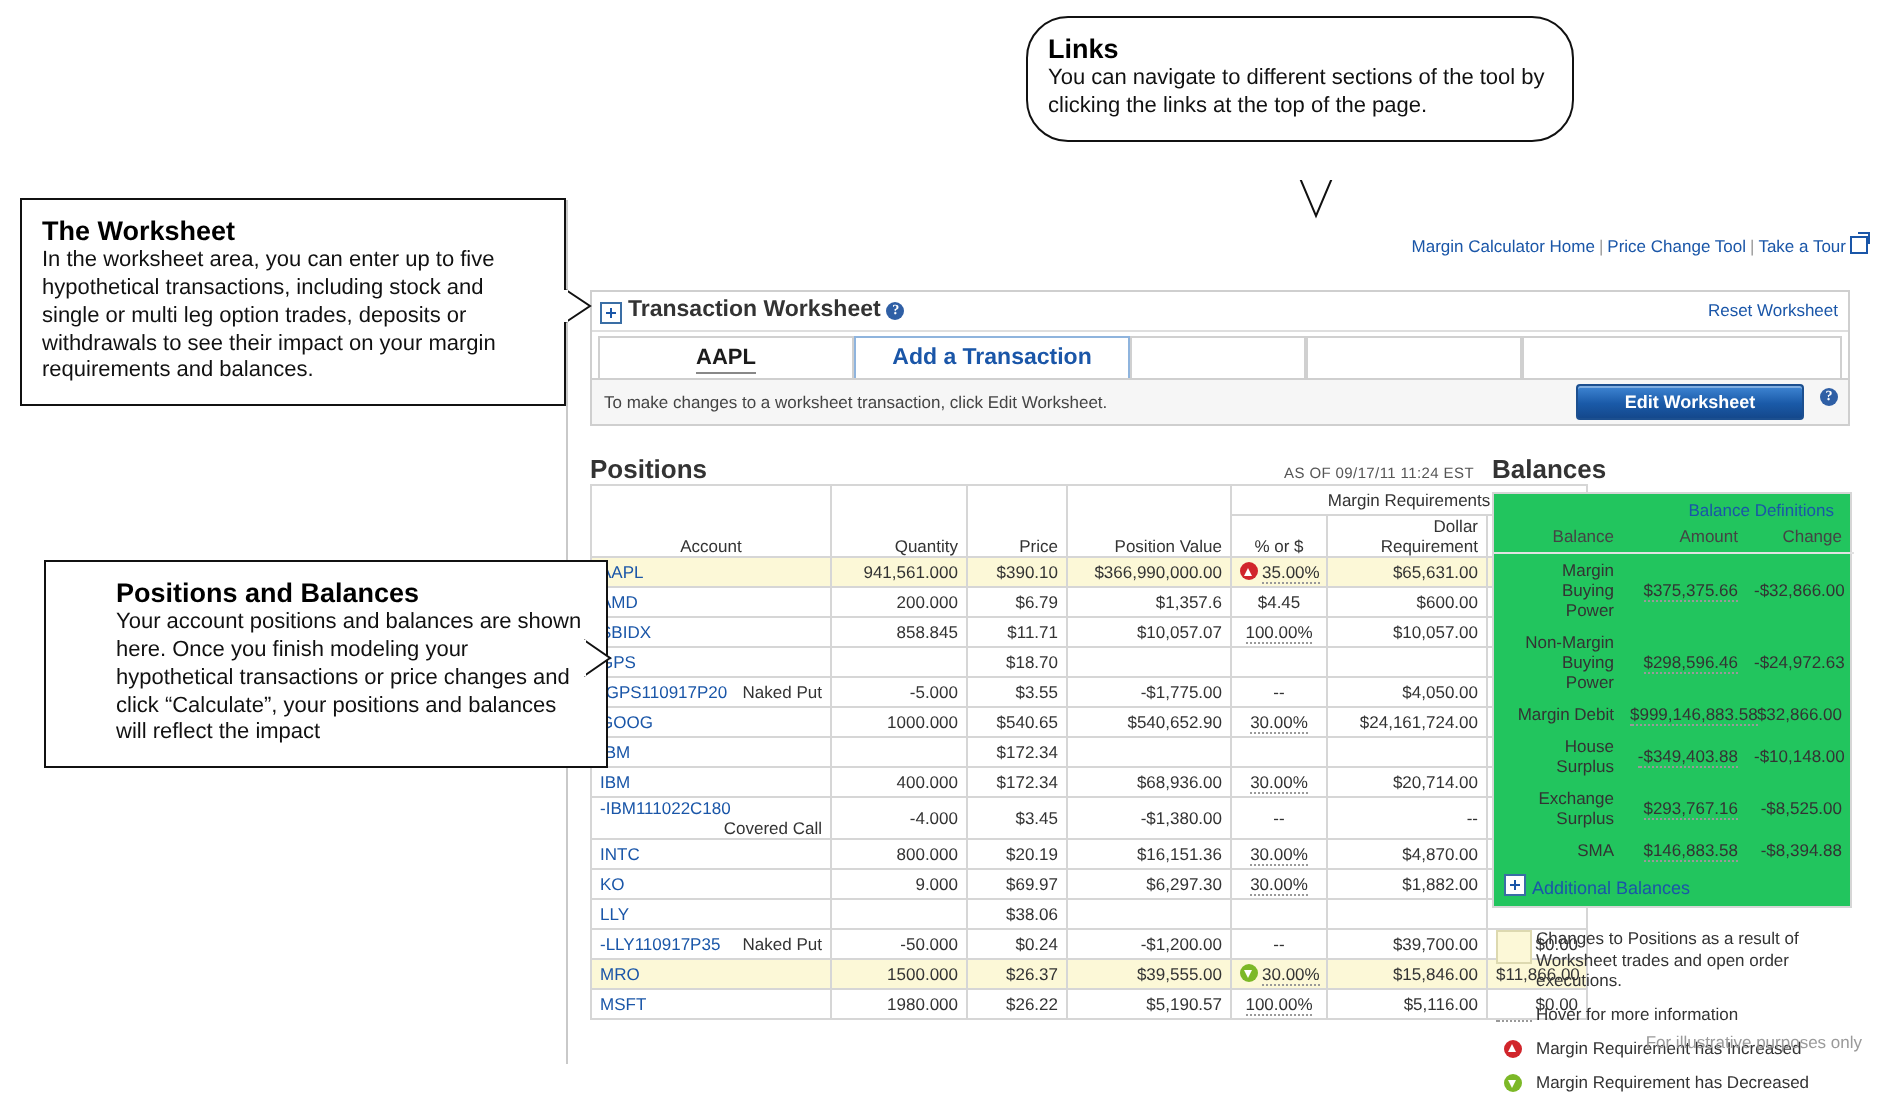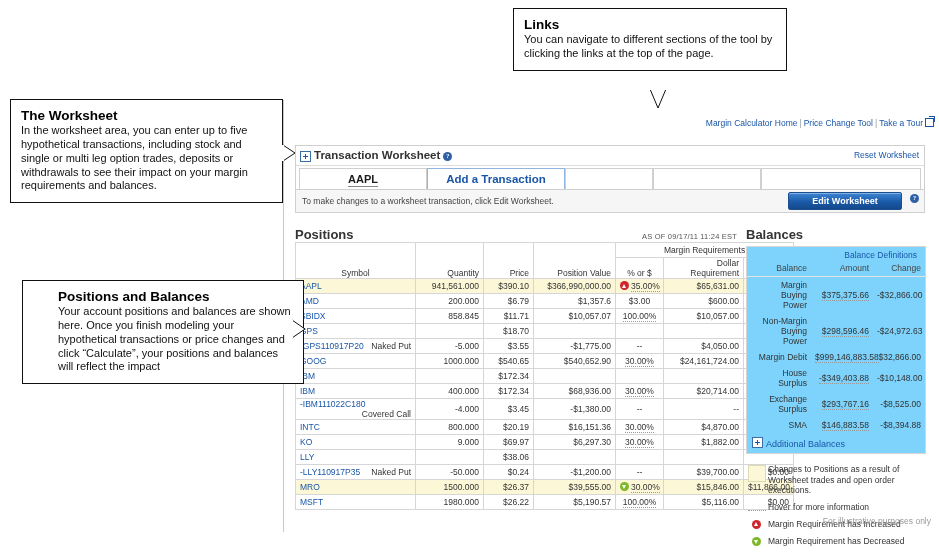--- a/index.html
+++ b/index.html
@@ -317,21 +317,21 @@
     width: 180px;
   }
   #balances-heading {
     font-size: 13px;
     font-weight: bold;
     color: #333333;
     margin: 0 0 4px 0;
   }
   #balances-box {
     border: 1px solid #d6d6d6;
-    background: #7dd3fc;
+    background: #22c55e;
     padding: 0;
   }
   #balance-definitions {
     text-align: right;
     font-size: 8.5px;
     color: #1a56a8;
     padding: 3px 8px 2px 0;
   }
   table.balgrid {
     border-collapse: collapse;
@@ -422,21 +422,21 @@
   }
   .callout p {
     margin: 0;
     font-size: 11px;
     color: #111111;
     line-height: 1.26;
   }
 
   #callout-worksheet { left: 10px; top: 99px; width: 273px; }
   #callout-positions { left: 22px; top: 280px; width: 282px; padding-left: 35px; }
-  #callout-links { left: 513px; top: 8px; width: 274px; }
+  #callout-links { left: 513px; top: 8px; width: 274px; border-radius: 21px; }
 
   
   #tails {
     position: absolute;
     left: 0; top: 0;
     width: 939px;
     height: 558px;
     pointer-events: none;
     z-index: 11;
   }
@@ -490,21 +490,21 @@
       </colgroup>
       <thead>
         <tr>
           <th rowspan="1" style="border-bottom:none"></th>
           <th rowspan="1" style="border-bottom:none"></th>
           <th rowspan="1" style="border-bottom:none"></th>
           <th rowspan="1" style="border-bottom:none"></th>
           <th colspan="3" class="mr-group">Margin Requirements</th>
         </tr>
         <tr>
-          <th class="colhead" style="border-top:none">Symbol</th>
+          <th class="colhead" style="border-top:none">Account</th>
           <th class="colhead ta-r" style="border-top:none">Quantity</th>
           <th class="colhead ta-r" style="border-top:none">Price</th>
           <th class="colhead ta-r" style="border-top:none">Position Value</th>
           <th class="colhead ta-c">% or $</th>
           <th class="colhead ta-r">Dollar<br>Requirement</th>
           <th class="colhead ta-r">Change</th>
         </tr>
       </thead>
       <tbody id="positions-body">
           <tr class="row-hl">
@@ -514,21 +514,21 @@
             <td class="ta-r">$366,990,000.00</td>
             <td class="ta-c"><span class="arrow-ico up"></span><span class="dotted-underline">35.00%</span></td>
             <td class="ta-r">$65,631.00</td>
             <td class="ta-r">$0.00</td>
           </tr>
           <tr>
             <td><span class="sym-link">AMD</span></td>
             <td class="ta-r">200.000</td>
             <td class="ta-r">$6.79</td>
             <td class="ta-r">$1,357.6</td>
-            <td class="ta-c"><span>$3.00</span></td>
+            <td class="ta-c"><span>$4.45</span></td>
             <td class="ta-r">$600.00</td>
             <td class="ta-r">$0.00</td>
           </tr>
           <tr>
             <td><span class="sym-link">SBIDX</span></td>
             <td class="ta-r">858.845</td>
             <td class="ta-r">$11.71</td>
             <td class="ta-r">$10,057.07</td>
             <td class="ta-c"><span class="dotted-underline">100.00%</span></td>
             <td class="ta-r">$10,057.00</td>

